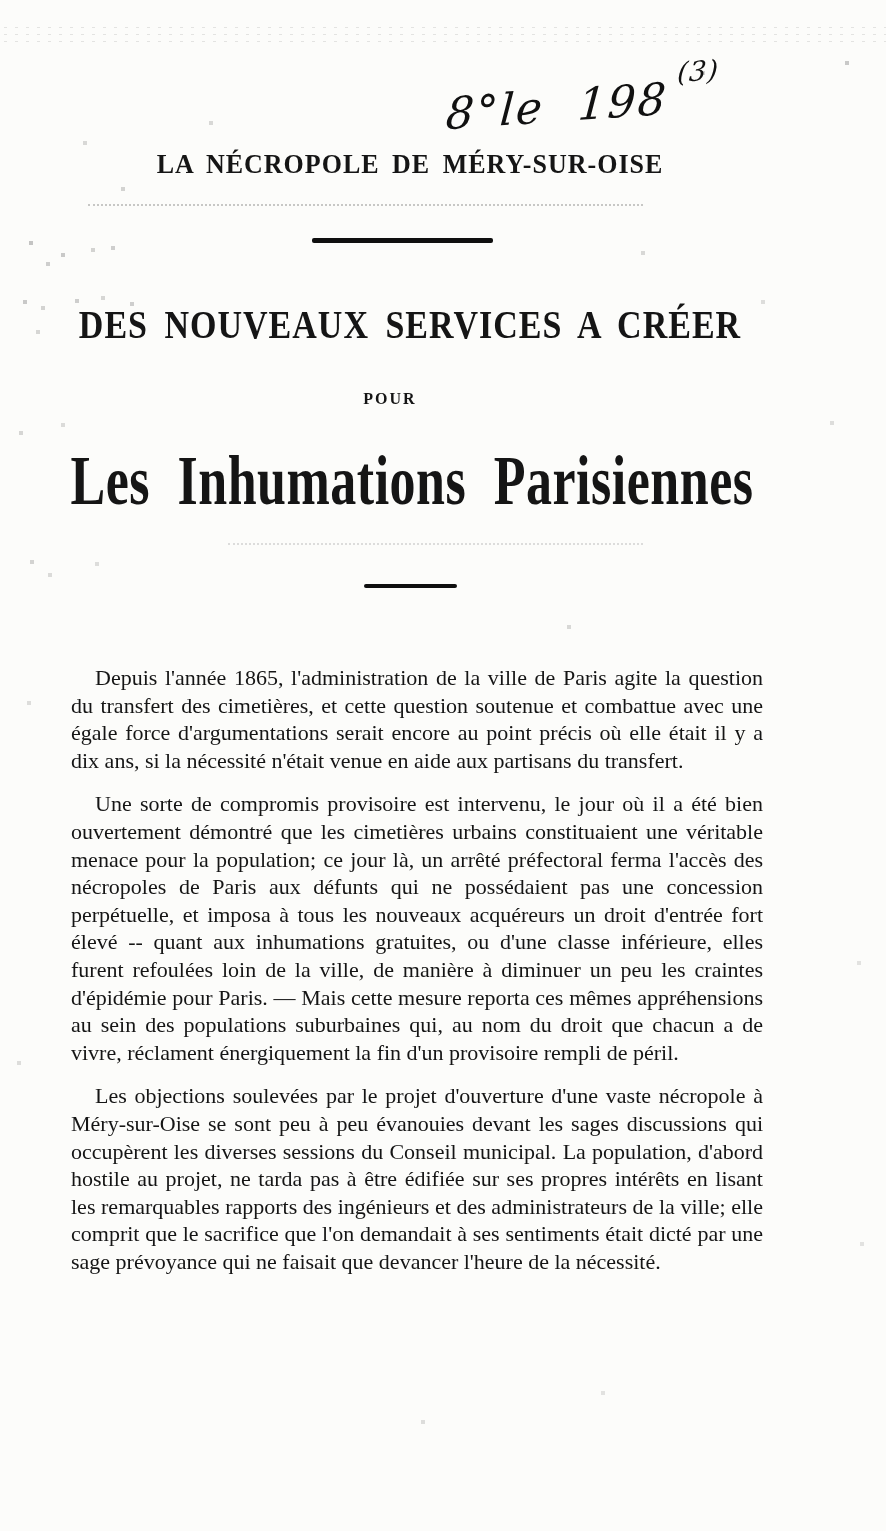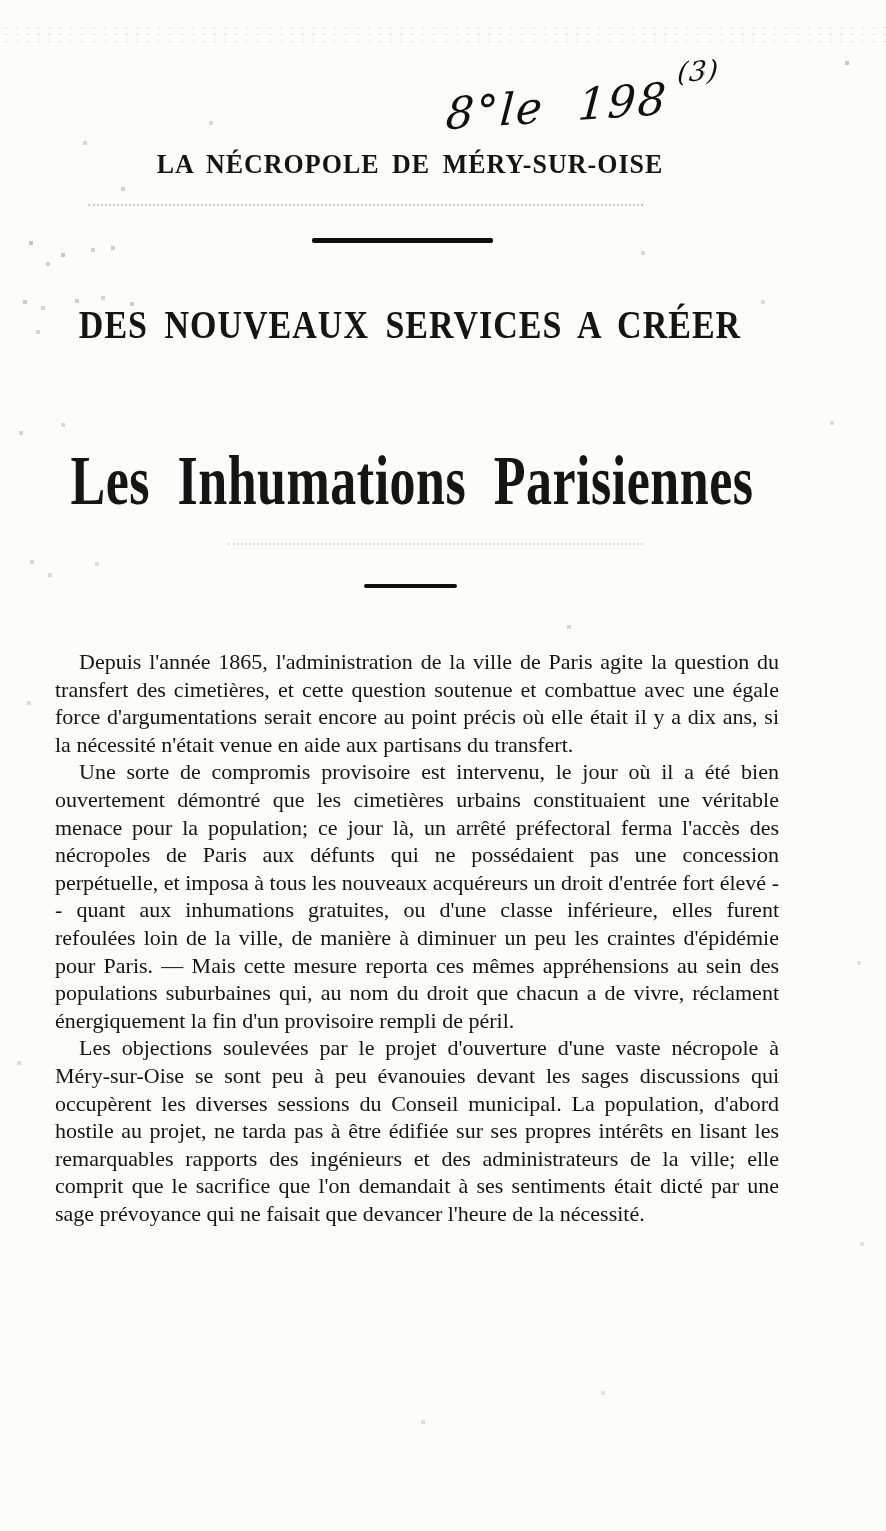--- a/index.html
+++ b/index.html
@@ -98,21 +98,21 @@
     letter-spacing:.5px; word-spacing:14px;
     transform: scaleY(1.35); transform-origin:center top;
     white-space:nowrap;
   }
   
   .body-text {
     position:absolute; left:55px; top:648px; width:724px;
     font-size:22px; line-height:27.6px;
     text-align:justify;
   }
-  .body-text p { margin:0; text-indent:24px; }
+  .body-text p { margin:16px; text-indent:24px; }
 </style>
 </head>
 <body>
 
 <div class="page">
 
   <div class="noise-top"></div>
   <div class="noise-top2"></div>
   <div class="specks"></div>
   <div class="ghost-line ghost-1"></div>
@@ -121,20 +121,21 @@
   <div class="handwritten">
     <span>8°le</span><span class="gap"></span><span>198</span><sup>(3)</sup>
   </div>
 
   <div class="series-title">LA NÉCROPOLE DE MÉRY-SUR-OISE</div>
 
   <div class="rule rule-1"></div>
 
   <h2 class="subtitle">DES NOUVEAUX SERVICES A CRÉER</h2>
 
+  <div class="connector">POUR</div>
 
   <h1 class="main-title">Les Inhumations Parisiennes</h1>
 
   <div class="rule rule-2"></div>
 
   <div class="body-text">
     <p>Depuis l'année 1865, l'administration de la ville de Paris agite la question du transfert des cimetières, et cette question soutenue et combattue avec une égale force d'argumentations serait encore au point précis où elle était il y a dix ans, si la nécessité n'était venue en aide aux partisans du transfert.</p>
     <p>Une sorte de compromis provisoire est intervenu, le jour où il a été bien ouvertement démontré que les cimetières urbains constituaient une véritable menace pour la population; ce jour là, un arrêté préfectoral ferma l'accès des nécropoles de Paris aux défunts qui ne possédaient pas une concession perpétuelle, et imposa à tous les nouveaux acquéreurs un droit d'entrée fort élevé -- quant aux inhumations gratuites, ou d'une classe inférieure, elles furent refoulées loin de la ville, de manière à diminuer un peu les craintes d'épidémie pour Paris. — Mais cette mesure reporta ces mêmes appréhensions au sein des populations suburbaines qui, au nom du droit que chacun a de vivre, réclament énergiquement la fin d'un provisoire rempli de péril.</p>
     <p>Les objections soulevées par le projet d'ouverture d'une vaste nécropole à Méry-sur-Oise se sont peu à peu évanouies devant les sages discussions qui occupèrent les diverses sessions du Conseil municipal. La population, d'abord hostile au projet, ne tarda pas à être édifiée sur ses propres intérêts en lisant les remarquables rapports des ingénieurs et des administrateurs de la ville; elle comprit que le sacrifice que l'on demandait à ses sentiments était dicté par une sage prévoyance qui ne faisait que devancer l'heure de la nécessité.</p>
   </div>

